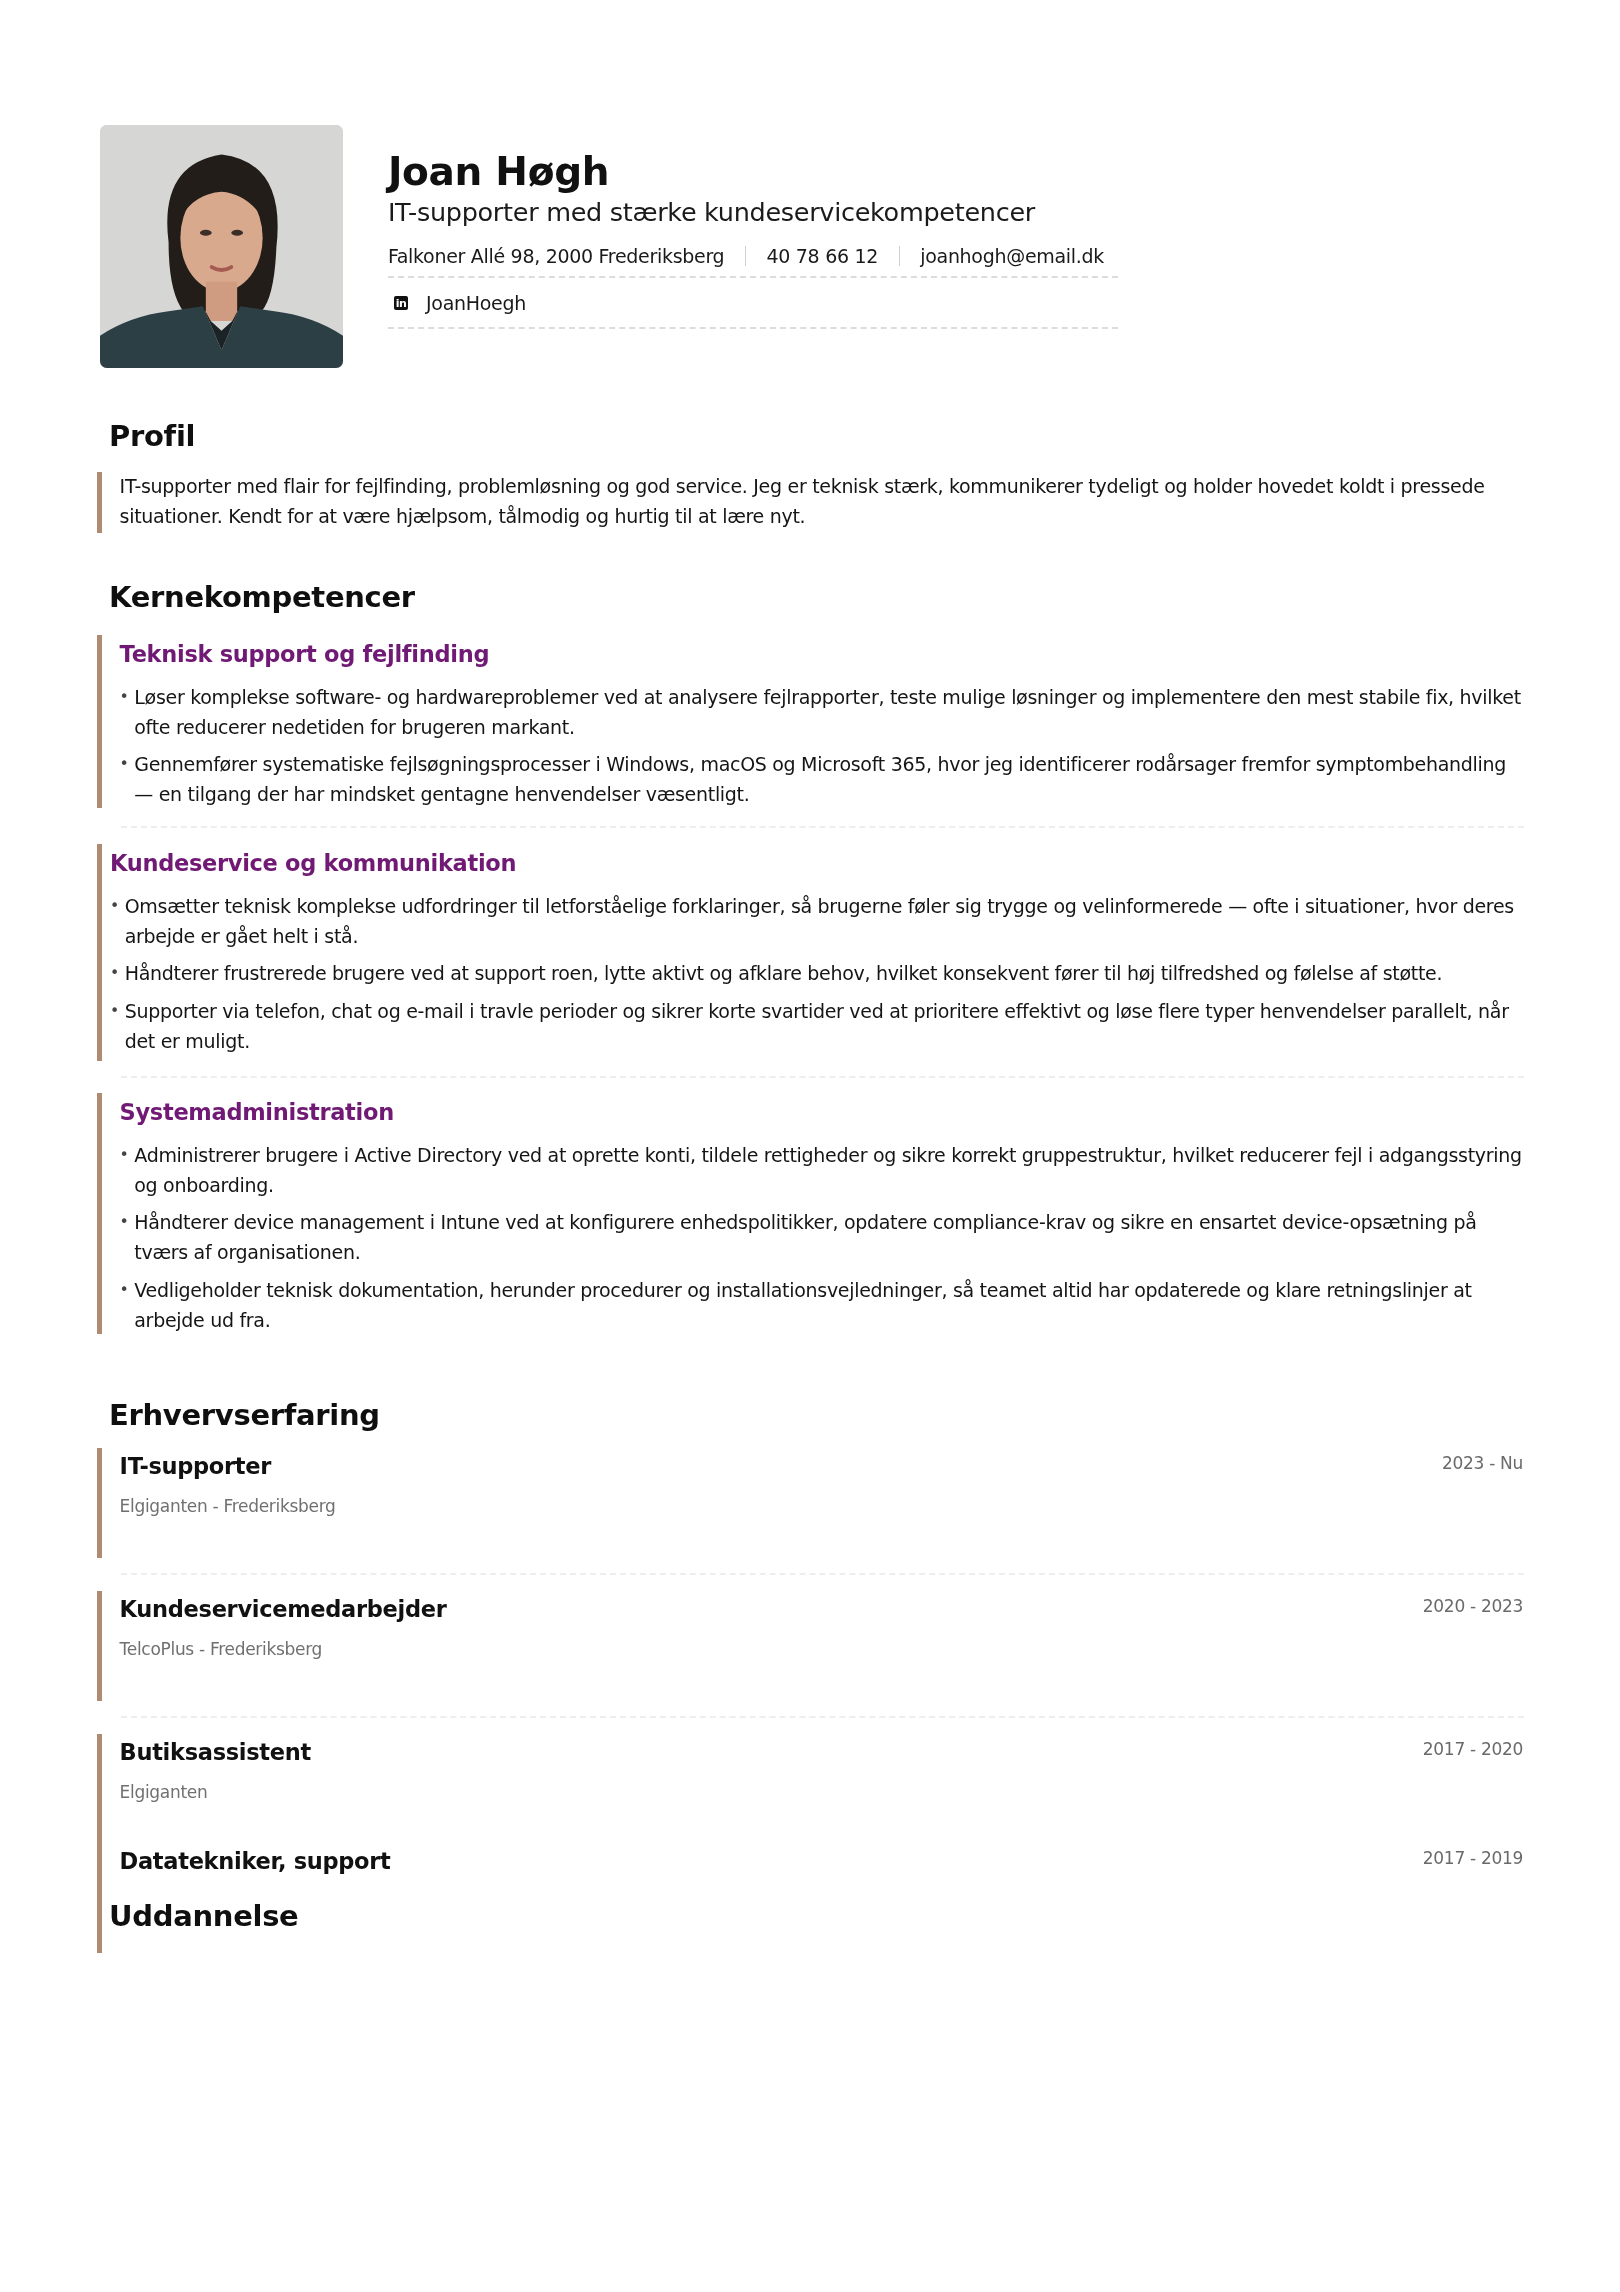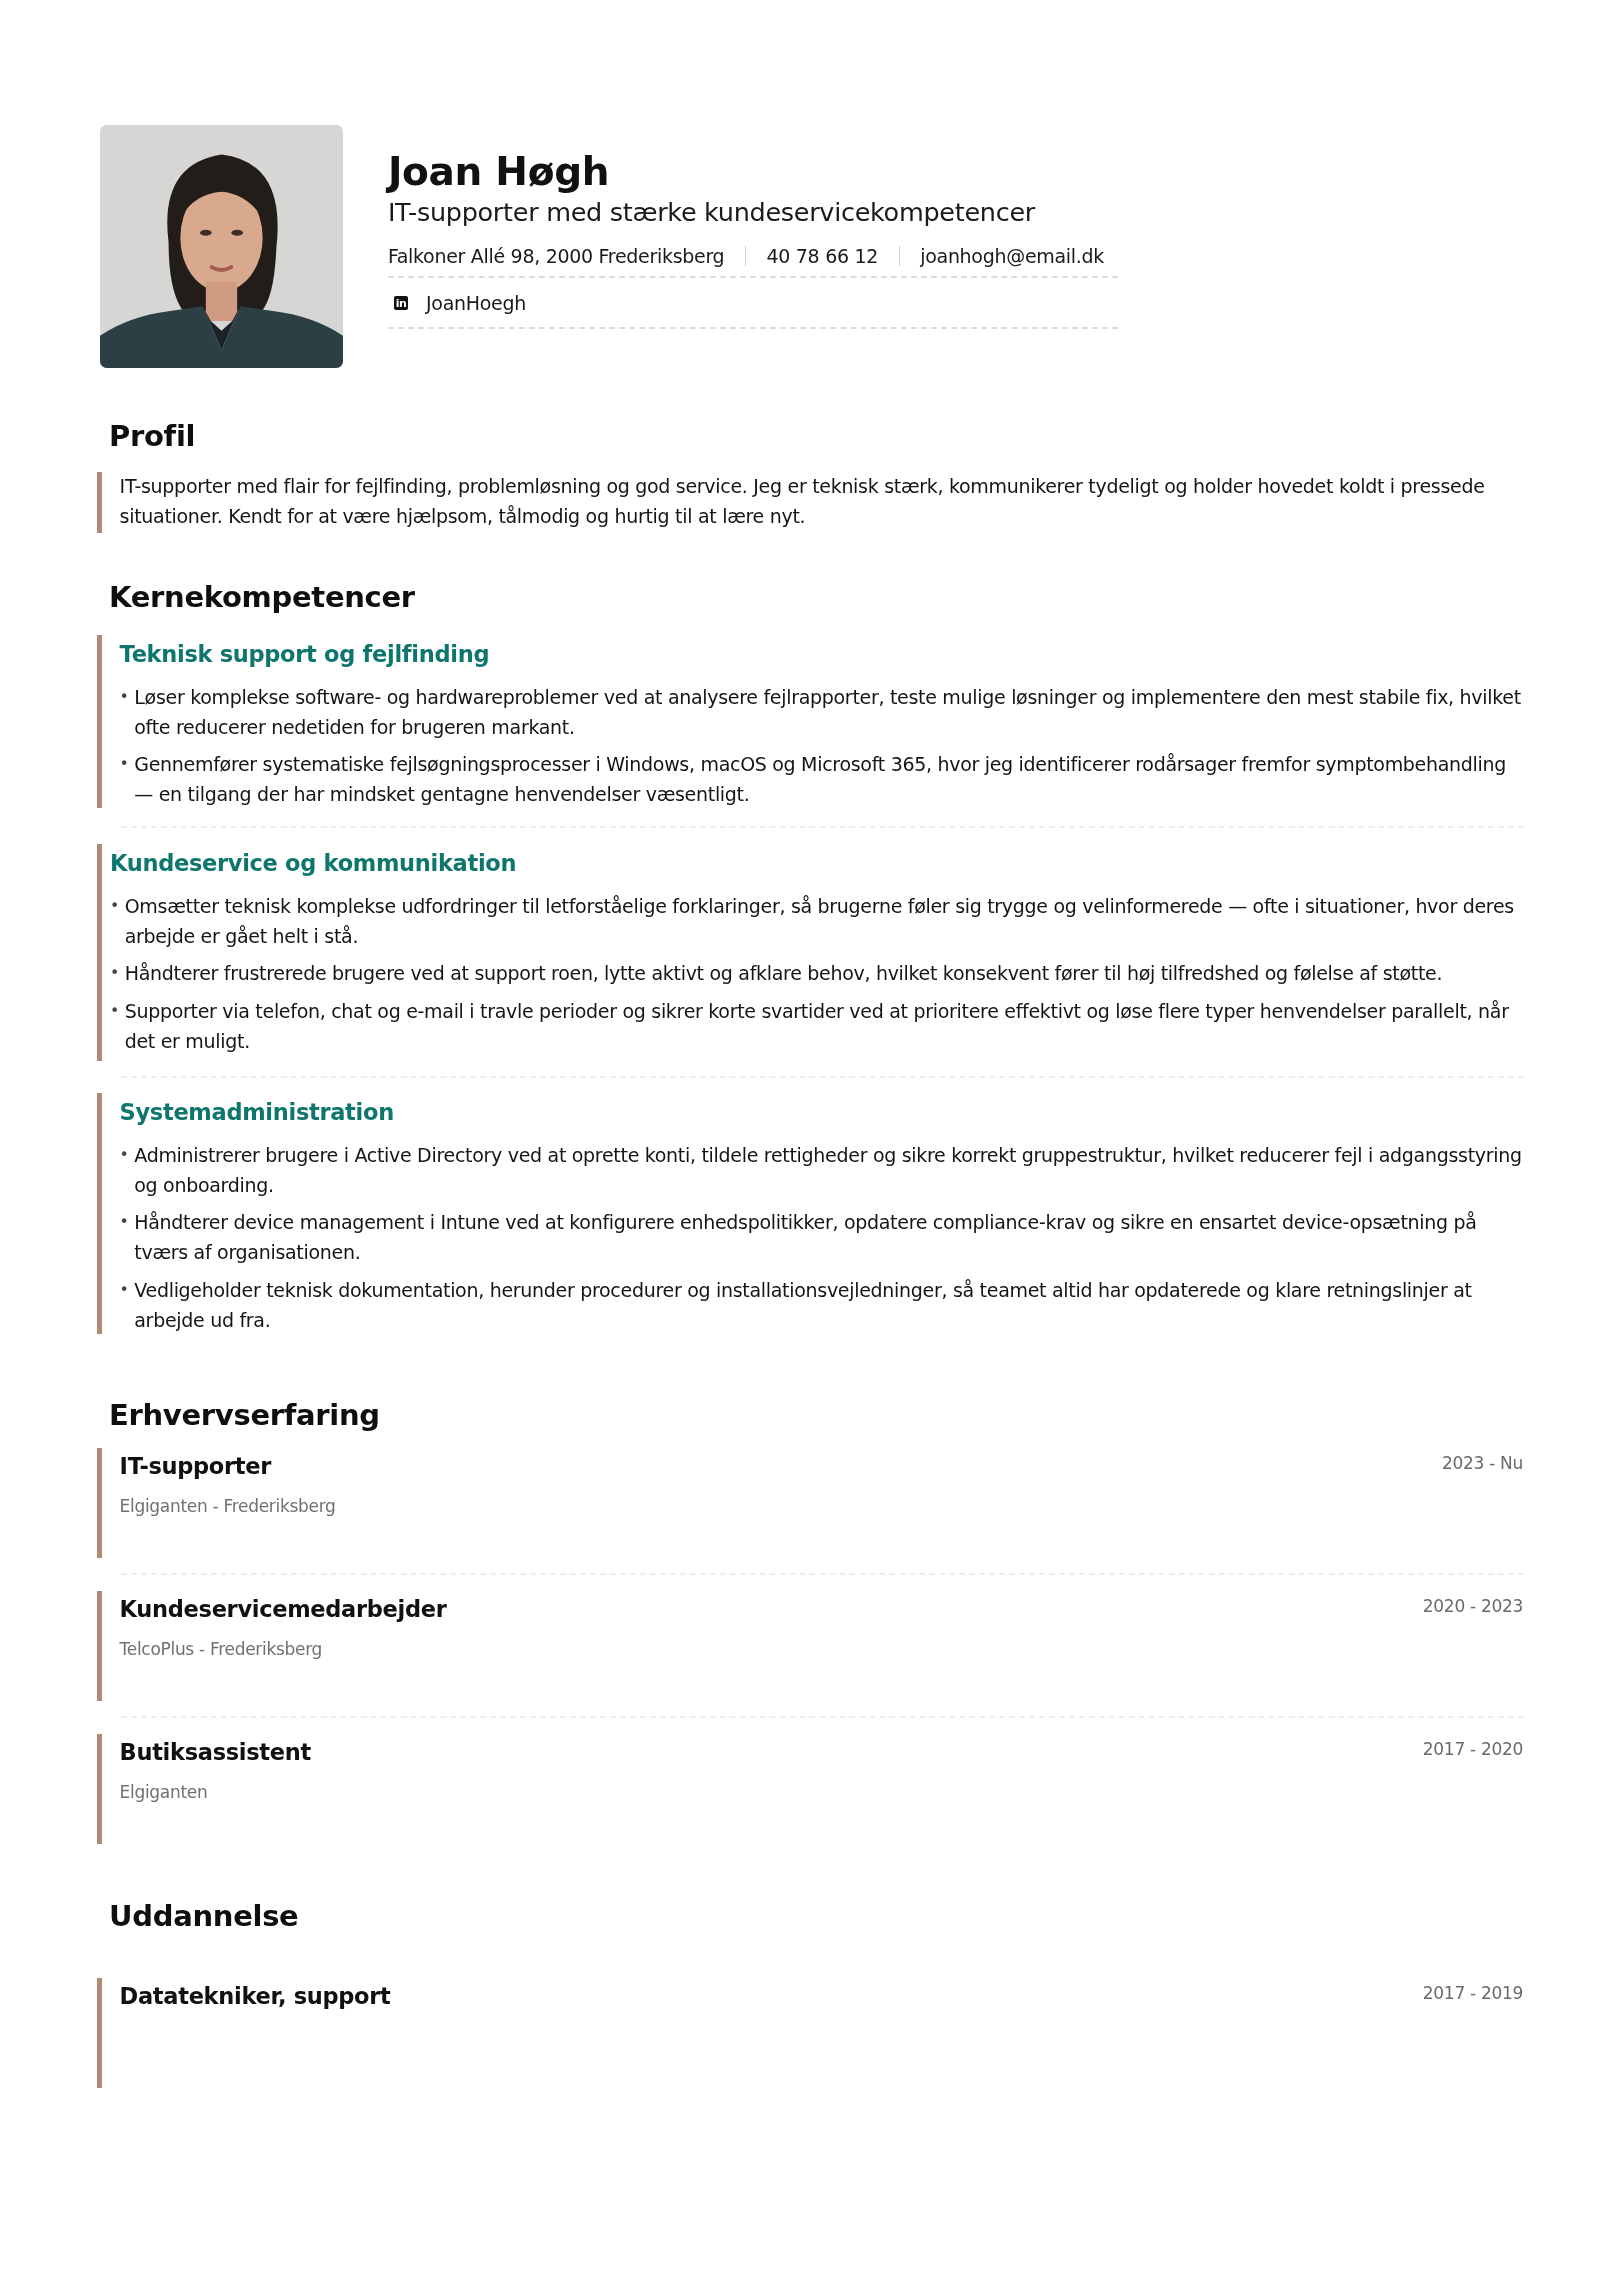--- a/index.html
+++ b/index.html
@@ -41,21 +41,21 @@
   
   .section-title {
     position: absolute; left: 12px; font-size: 29px; font-weight: bold; line-height: 35px;
     letter-spacing: -0.3px; color: #0f0f0f;
   }
   .block {
     position: absolute; left: 0; width: 1426px; border-left: 5.9px solid #b08b73;
     padding-left: 17.6px;
   }
   .para { font-size: 19px; line-height: 30px; color: #151515; letter-spacing: -0.3px; padding-top: 0; }
-  .sub-title { font-size: 22.5px; line-height: 29px; font-weight: 600; color: #0f766e; letter-spacing: -0.3px; margin-top: 4.9px; }
+  .sub-title { font-size: 22.5px; line-height: 29px; font-weight: 600; color: #701a75; letter-spacing: -0.3px; margin-top: 4.9px; }
   ul.bullets { list-style: none; margin-top: 12.7px; }
   ul.bullets li {
     position: relative; padding-left: 14.7px; font-size: 19px; line-height: 30px;
     color: #151515; letter-spacing: -0.3px; margin-bottom: 7.8px;
   }
   ul.bullets li::before {
     content: "•"; position: absolute; left: 0; top: 0; color: #444; font-size: 15.7px;
   }
   .dash-sep { position: absolute; left: 23.5px; width: 1403px; border-top: 2px dashed #eeeeee; }
 
@@ -154,19 +154,19 @@
   <div class="dash-sep" style="top:1716px;"></div>
 
   <div class="block" style="top:1734px; height:110px;">
     <div class="job-title">Butiksassistent</div>
     <div class="job-sub">Elgiganten</div>
     <div class="job-date">2017 - 2020</div>
   </div>
 
   <div class="section-title" style="top:1899px;">Uddannelse</div>
 
-  <div class="block" style="top:1978px; height:110px;">
+  <div class="block" style="top:1843px; height:110px;">
     <div class="job-title">Datatekniker, support</div>
     <div class="job-date">2017 - 2019</div>
   </div>
 
 </div>
 
 
 </body></html>

